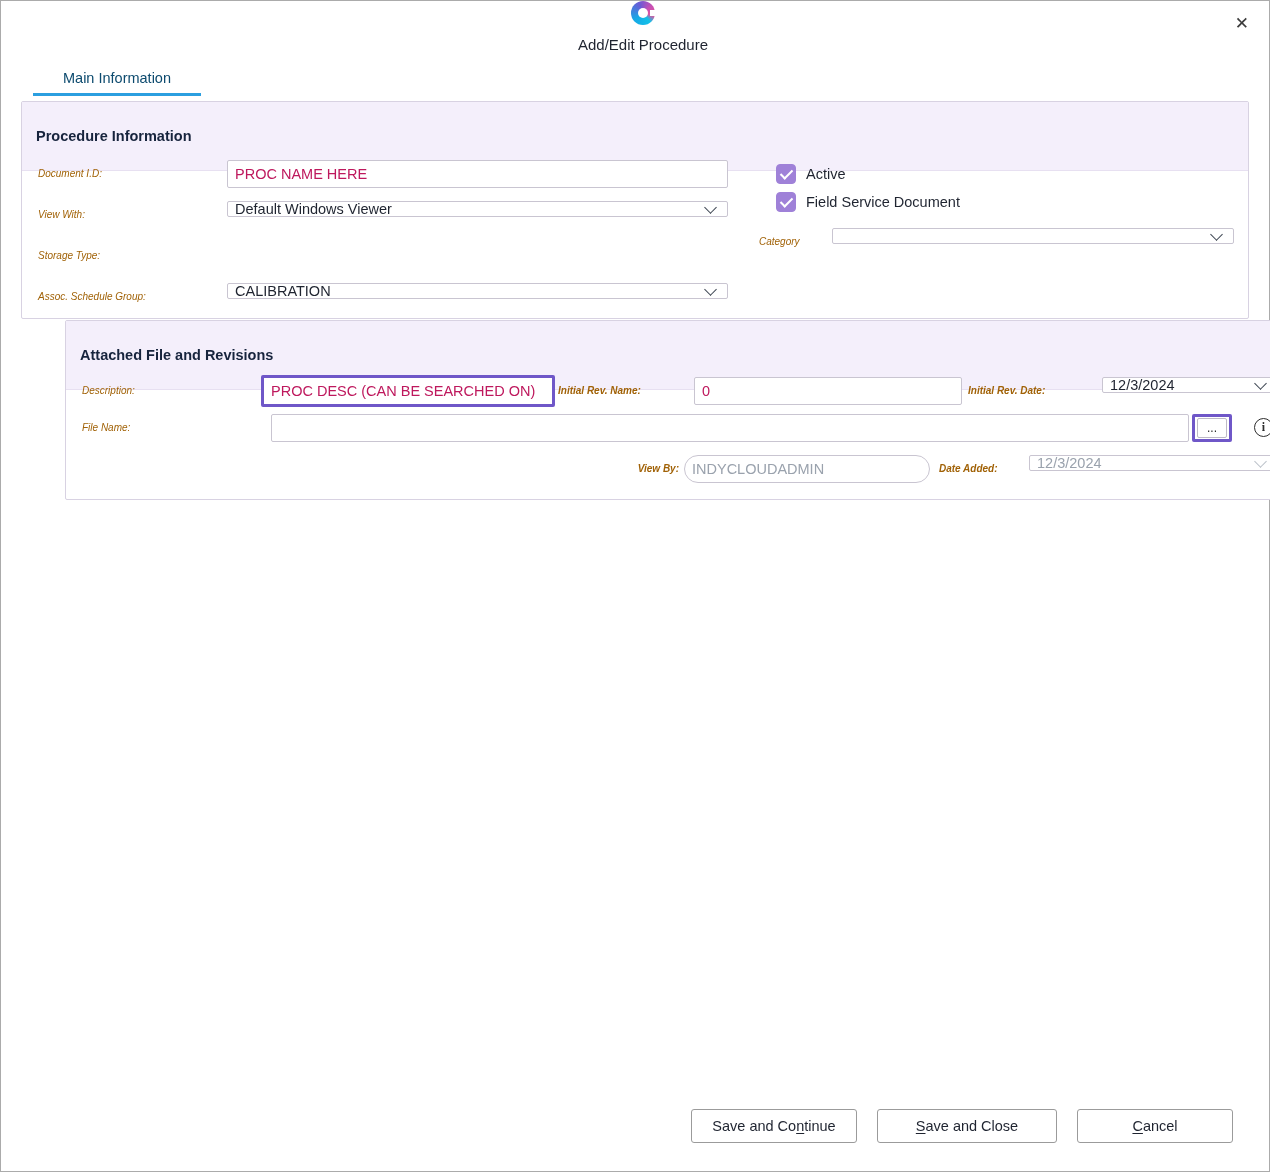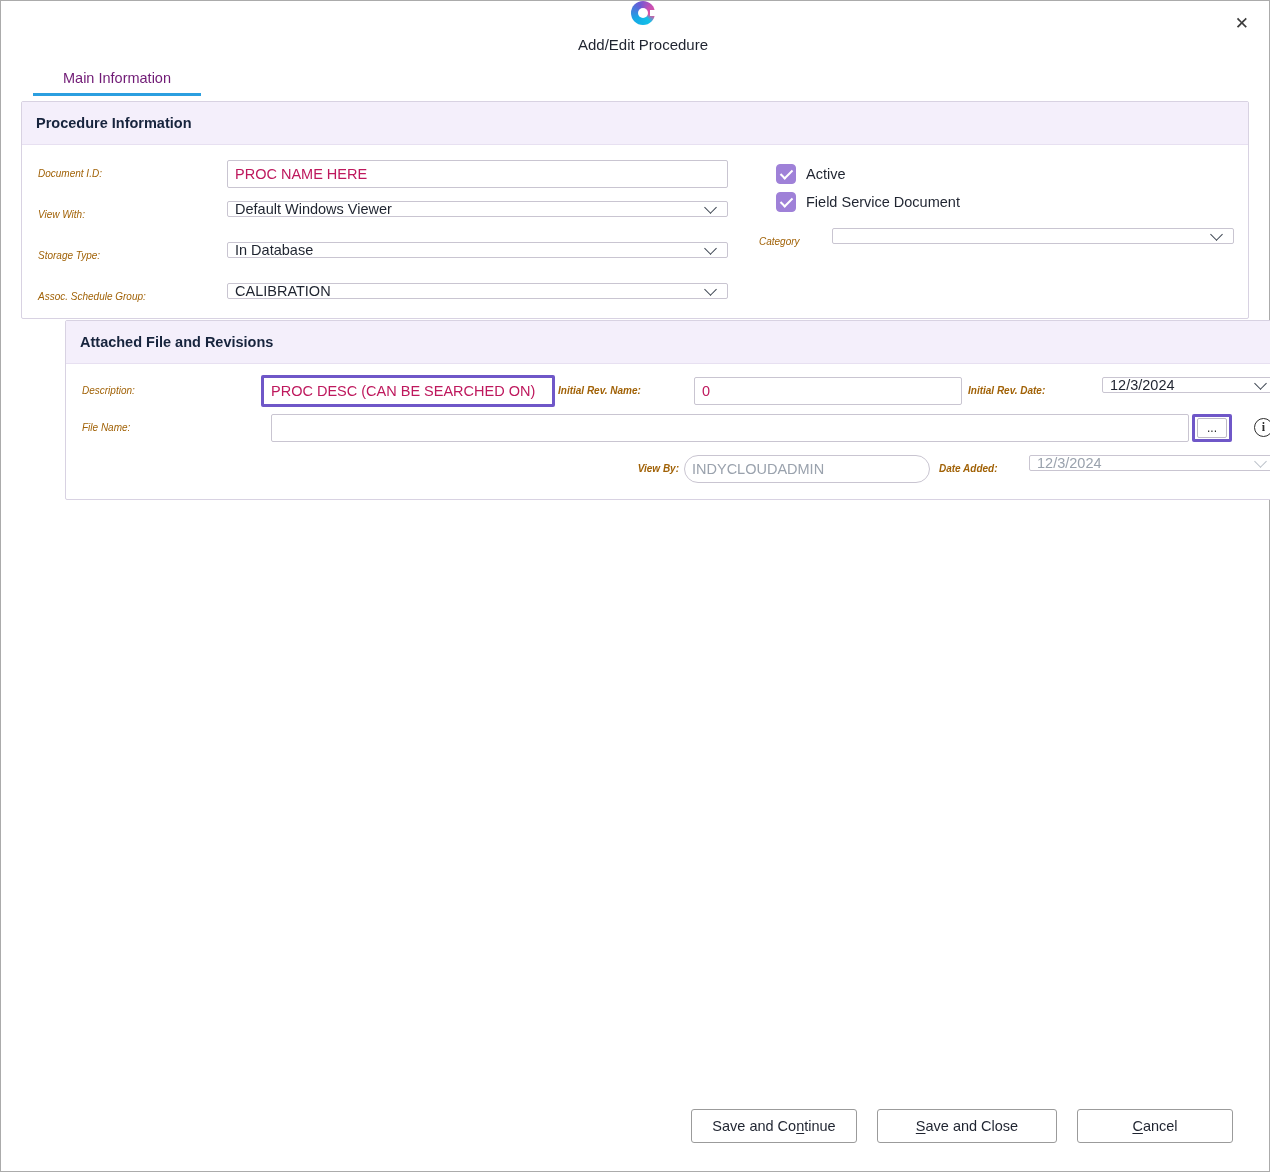--- a/index.html
+++ b/index.html
@@ -10,28 +10,28 @@
   .titlebar{position:absolute;top:0;left:0;right:0;height:46px;display:flex;align-items:center;padding-left:16px;gap:11px;flex-direction:column;}
   .logo{width:24px;height:24px;border-radius:50%;position:relative;flex:0 0 auto;
         background:conic-gradient(from 140deg,#14c0e8,#16a9e6 25%,#6a5ad6 55%,#c74fb4 75%,#e0559e 90%,#14c0e8);}
   .logo::after{content:"";position:absolute;left:7px;top:7px;width:10px;height:10px;border-radius:50%;background:#fff;}
   .logo::before{content:"";position:absolute;right:-2px;top:9px;width:7px;height:6px;background:#fff;}
   .title{font-size:15px;color:#1f2430;}
   .close{position:absolute;right:20px;top:12px;font-size:17px;color:#3c3c3c;cursor:pointer;line-height:22px;}
 
   
   .tab{position:absolute;top:64px;left:32px;width:168px;text-align:center;padding:5px 0 7px 0;
-       border-bottom:3px solid var(--tab-underline,#2b9fe0);font-size:14.5px;color:#701a75;cursor:pointer;}
+       border-bottom:3px solid var(--tab-underline,#2b9fe0);font-size:14.5px;color:#0c4a6e;cursor:pointer;}
 
   
   .group{position:absolute;left:20px;width:1228px;border:1px solid #d8d2e2;border-radius:2px;background:#fff;box-sizing:border-box;}
   #group-procedure{top:100px;height:218px;}
   #group-attached{top:319px;height:180px;margin-left:44px;}
   .group-header{height:32px;background:var(--header-bg,#f4effb);border-bottom:1px solid #e7e0f1;display:flex;align-items:center;
-                padding:5px 14px;font-weight:bold;font-size:14.5px;color:#17243d;}
+                padding:18px 14px;font-weight:bold;font-size:14.5px;color:#17243d;}
 
   .lbl{position:absolute;font-size:10px;line-height:28px;color:#a16207;white-space:nowrap;font-style:italic;}
   .lbl.b{font-weight:bold;}
   .inp{position:absolute;height:28px;border:1px solid #c9c5d1;border-radius:2px;font-size:14.5px;padding:0 7px;
        box-sizing:border-box;color:#be185d;background:#fff;font-family:"Liberation Sans",sans-serif;outline:none;}
   .inp.dis{color:#9aa2ad;}
   .combo{position:absolute;height:16px;border:1px solid #c9c5d1;border-radius:2px;background:#fff;box-sizing:border-box;
          display:flex;align-items:center;justify-content:space-between;padding:0 12px 0 7px;font-size:14.5px;cursor:pointer;}
   .combo.dis{color:#9aa2ad;}
   .chev{width:8px;height:8px;border-right:1.7px solid #3a424f;border-bottom:1.7px solid #3a424f;
@@ -84,24 +84,20 @@
     <span class="lbl" style="left:16px;top:58px">Document I.D:</span>
     <input class="inp" style="left: 205px; top: 58px; width: 501px;" value="PROC NAME HERE">
 
     <span class="lbl" style="left:16px;top:99px">View With:</span>
     <div class="combo" style="left:205px;top:99px;width:501px">
       <span class="combo-val">Default Windows Viewer</span>
       <span class="chev"></span>
     </div>
 
     <span class="lbl" style="left:16px;top:140px">Storage Type:</span>
-    <div class="combo" style="left:205px;top:140px;width:501px">
-      <span class="combo-val">In Database</span>
-      <span class="chev"></span>
-    </div>
 
     <span class="lbl" style="left:16px;top:181px">Assoc. Schedule Group:</span>
     <div class="combo" style="left:205px;top:181px;width:501px">
       <span class="combo-val">CALIBRATION</span>
       <span class="chev"></span>
     </div>
 
     <div class="cb" style="left:740px;top:62px">
       <span class="cb-box checked"></span>
       <span>Active</span>

